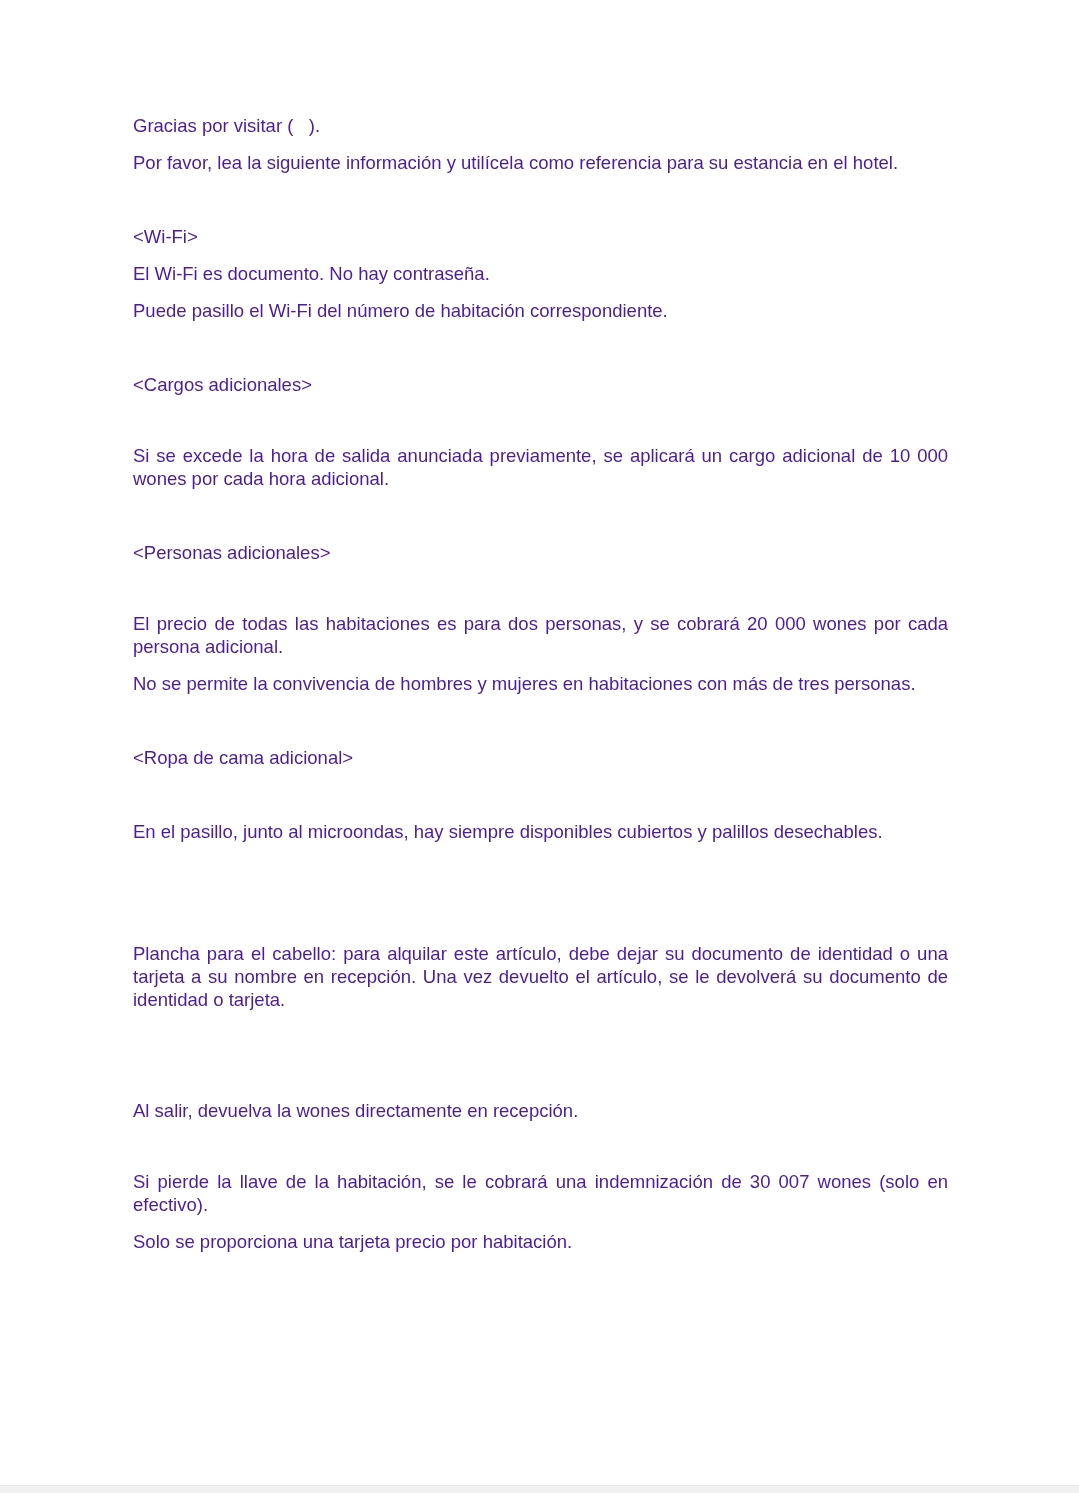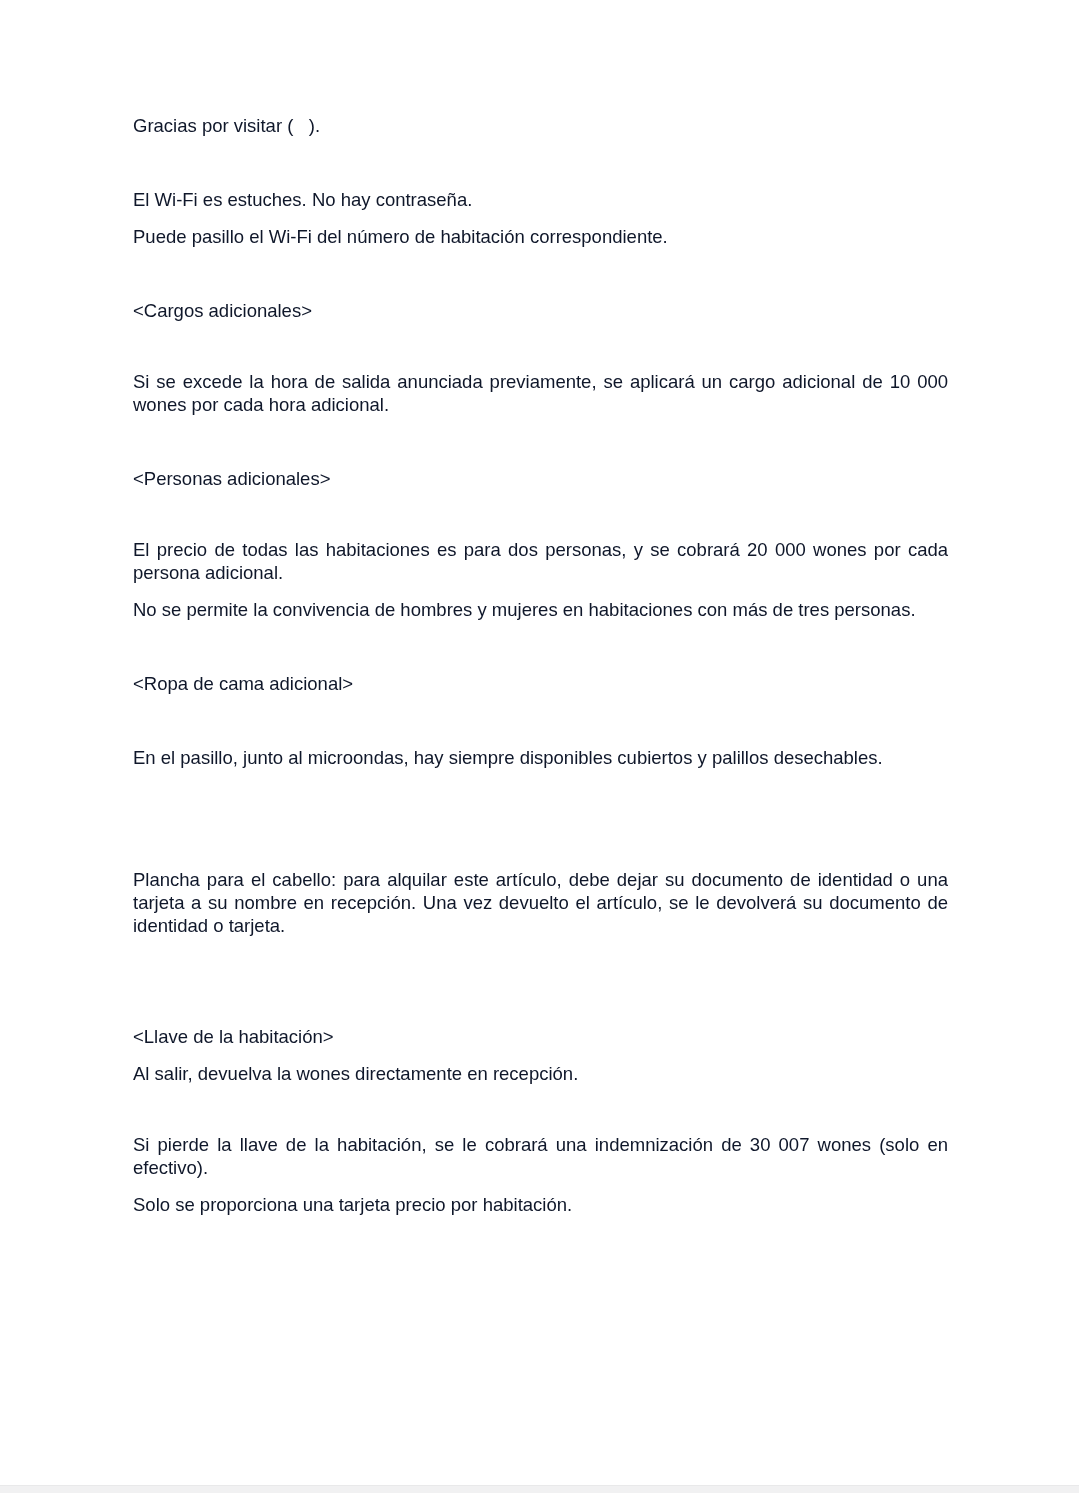--- a/index.html
+++ b/index.html
@@ -12,21 +12,21 @@
     position: relative;
     width: 1079px;
     height: 1493px;
     background: #ffffff;
     overflow: hidden;
     font-family: "Liberation Sans", sans-serif;
   }
   .content {
     box-sizing: border-box;
     padding: 114px 131px 0 133px;
-    color: #0f172a;
+    color: #4c1d95;
     font-size: 18.5px;
     line-height: 23px;
   }
   .content p {
     margin: 0 0 14px 0;
   }
   p.justify {
     text-align: justify;
     margin-top: 48px;
   }
@@ -42,25 +42,27 @@
     border-top: 1px solid #e9e9ea;
   }
 </style>
 </head>
 <body>
 
 <div class="page">
   <div class="content">
 
     <p>Gracias por visitar (&nbsp;&nbsp;&nbsp;).</p>
+    <p>Por favor, lea la siguiente información y utilícela como referencia para su estancia en el hotel.</p>
 
     <div class="spacer"></div>
 
     <section>
-      <p>El Wi-Fi es estuches. No hay contraseña.</p>
+      <p>&lt;Wi-Fi&gt;</p>
+      <p>El Wi-Fi es documento. No hay contraseña.</p>
       <p>Puede pasillo el Wi-Fi del número de habitación correspondiente.</p>
     </section>
 
     <div class="spacer"></div>
 
     <section>
       <p>&lt;Cargos adicionales&gt;</p>
       <p class="justify">Si se excede la hora de salida anunciada previamente, se aplicará un cargo adicional de 10 000 wones por cada hora adicional.</p>
     </section>
 
@@ -83,21 +85,20 @@
     <section>
       <p>En el pasillo, junto al microondas, hay siempre disponibles cubiertos y palillos desechables.</p>
       <div class="spacer"></div>
       <p class="justify">Plancha para el cabello: para alquilar este artículo, debe dejar su documento de identidad o una tarjeta a su nombre en recepción. Una vez devuelto el artículo, se le devolverá su documento de identidad o tarjeta.</p>
     </section>
 
     <div class="spacer"></div>
     <div class="spacer"></div>
 
     <section>
-      <p>&lt;Llave de la habitación&gt;</p>
       <p>Al salir, devuelva la wones directamente en recepción.</p>
       <p class="justify">Si pierde la llave de la habitación, se le cobrará una indemnización de 30 007 wones (solo en efectivo).</p>
       <p>Solo se proporciona una tarjeta precio por habitación.</p>
     </section>
 
   </div>
 
   <div class="page-edge" style="background: rgb(241, 241, 242);"></div>
 </div>
 

